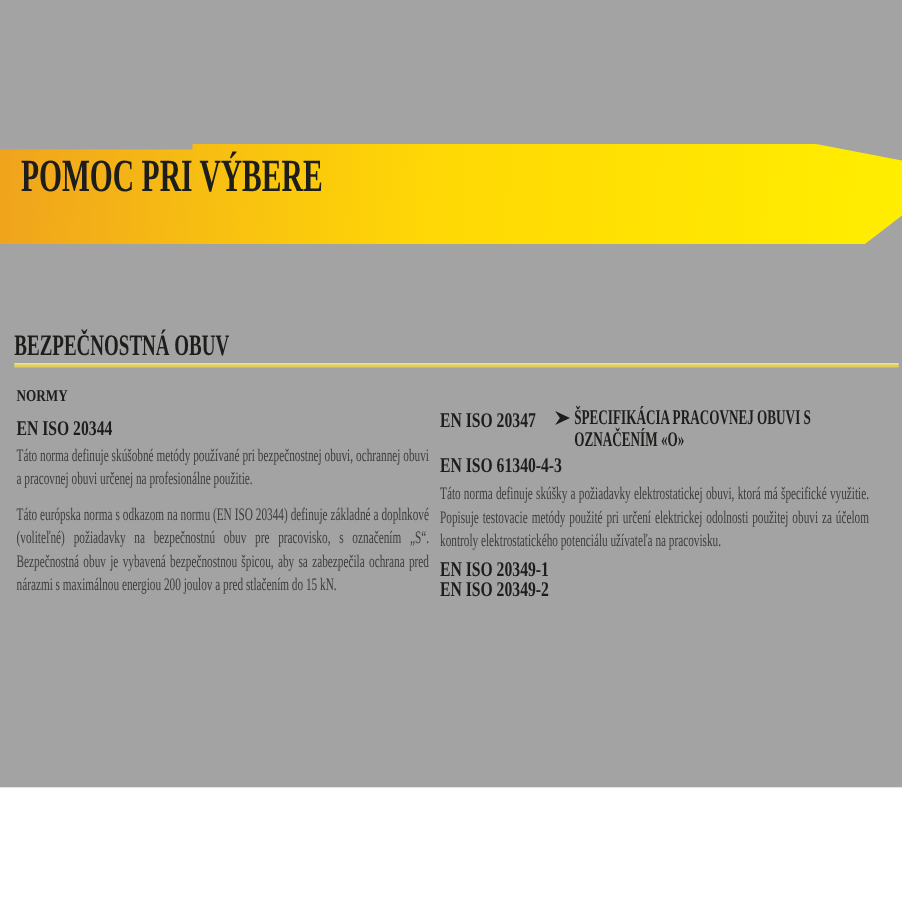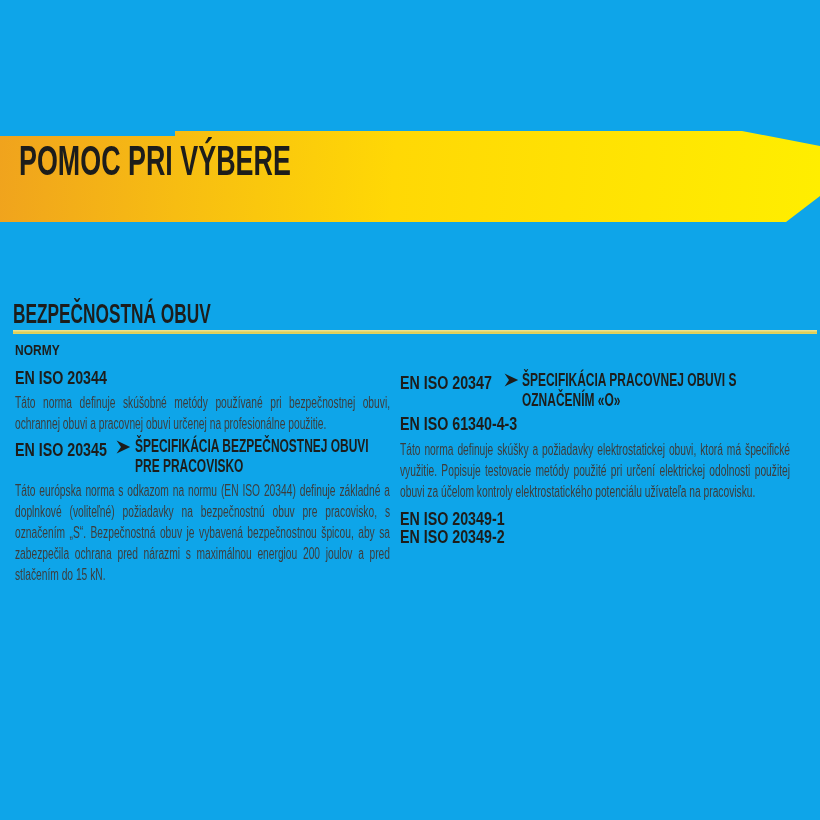--- a/index.html
+++ b/index.html
@@ -1,18 +1,18 @@
 <!DOCTYPE html>
 <html><head>
 <meta charset="utf-8">
 <style>
   html,body { margin:0; padding:0; background:#ffffff; }
   .page {
-    position:relative; width:820px; height:820px; background:#0ea5e9; overflow:hidden;
-    font-family:Liberation Sans, sans-serif; color:#3d3d3d;
+    position:relative; width:820px; height:716px; background:#a3a3a3; overflow:hidden;
+    font-family:Liberation Serif, serif; color:#3d3d3d;
   }
 
   
   .banner {
     position:absolute; left:0; top:130px; width:820px; height:92px;
     background:linear-gradient(94deg,#f0a31d 0%,#f7bd12 22%,#ffd805 48%,#ffee00 100%);
     clip-path:polygon(0 6px,175px 6px,175px 1px,742px 1px,820px 16px,820px 66px,786px 92px,0 92px);
   }
   .banner-title {
     position:absolute; left:19px; top:140px; margin:0;
@@ -26,21 +26,21 @@
     font-size:27px; line-height:27px; font-weight:bold; color:#1d1d1b;
     transform:scaleX(0.64); transform-origin:0 0; white-space:nowrap;
   }
   .rule {
     position:absolute; left:13px; top:330px; width:804px; height:4px;
     background:linear-gradient(180deg,#efe79c 0%,#d8c64a 70%,#e3d66b 100%);
   }
 
   
   .col { position:absolute; }
-  .col-left  { left:15px;  top:342px; width:375px; }
+  .col-left  { left:15px;  top:354px; width:375px; }
   .col-right { left:400px; top:370px; width:390px; }
 
   
   .cx-body  { transform:scaleX(0.64); transform-origin:0 0; width:156.25%; }
   .cx-label { transform:scaleX(0.75); transform-origin:0 0; white-space:nowrap; }
   .cx-head  { transform:scaleX(0.63); transform-origin:0 0; width:158.7%; }
 
   .norms {
     font-size:15px; line-height:15px; font-weight:bold; color:#1d1d1b; margin:0 0 11px 0;
     transform:scaleX(0.8); transform-origin:0 0; white-space:nowrap;
@@ -50,21 +50,21 @@
   }
   .iso-code.multi { line-height:17.5px; white-space:pre-line; }
 
   .body-p {
     font-size:16px; line-height:21px; color:#3d3d3d; margin:0;
     text-align:justify; hyphens:none;
   }
   .body-p > .cx-body { display:block; }
 
   .mb5  { margin-bottom:5px; }
-  .mb2  { margin-bottom:2px; }
+  .mb2  { margin-bottom:12px; }
   .mb4  { margin-bottom:4px; }
   .mb6  { margin-bottom:6px; }
   .mb8  { margin-bottom:8px; }
   .mb13 { margin-bottom:13px; }
   .mb3  { margin-bottom:3px; }
 
   .iso-row { position:relative; min-height:40px; }
   .iso-row .iso-code { position:absolute; left:0; }
   .row-arrow { position:absolute; width:16px; height:16px; }
   .row-head {
@@ -86,29 +86,20 @@
 
   <div class="col col-left">
     <div class="norms">NORMY</div>
 
     <div class="iso-code cx-label mb5">EN ISO 20344</div>
 
     <p class="body-p mb2">
         <span class="cx-body">Táto norma definuje skúšobné metódy používané pri bezpečnostnej obuvi, ochrannej obuvi a pracovnej obuvi určenej na profesionálne použitie.</span>
       </p>
 
-    <div class="iso-row mb4">
-      <div class="iso-code cx-label" style="top:4px">EN ISO 20345</div>
-      <svg class="row-arrow" style="left:100px; top:3px" viewBox="0 0 20 20">
-        <polygon points="2,2 19,10 2,18 7.5,10" fill="#1d1d1b"></polygon>
-      </svg>
-      <div class="hw-left">
-        <div class="row-head cx-head">ŠPECIFIKÁCIA BEZPEČNOSTNEJ OBUVI PRE PRACOVISKO</div>
-      </div>
-    </div>
 
     <p class="body-p">
         <span class="cx-body">Táto európska norma s odkazom na normu (EN ISO 20344) definuje základné a doplnkové (voliteľné) požiadavky na bezpečnostnú obuv pre pracovisko, s označením „S“. Bezpečnostná obuv je vybavená bezpečnostnou špicou, aby sa zabezpečila ochrana pred nárazmi s maximálnou energiou 200 joulov a pred stlačením do 15 kN.</span>
       </p>
   </div>
 
   <div class="col col-right">
     <div class="iso-row mb4">
       <div class="iso-code cx-label" style="top:3px">EN ISO 20347</div>
       <svg class="row-arrow" style="left:103px; top:2px" viewBox="0 0 20 20">

